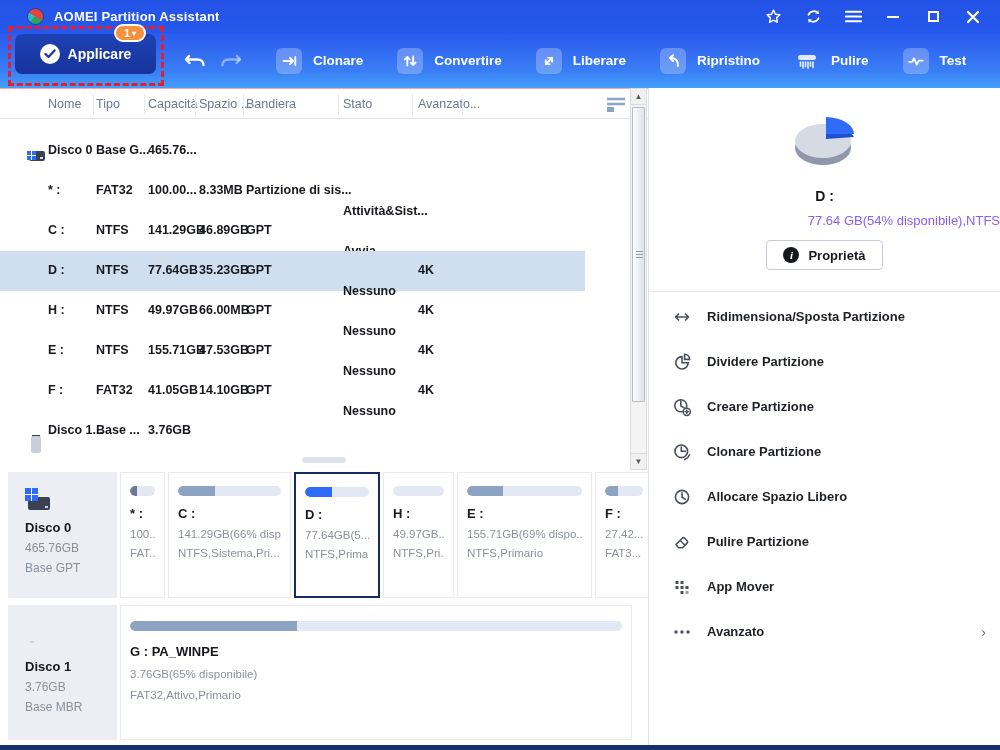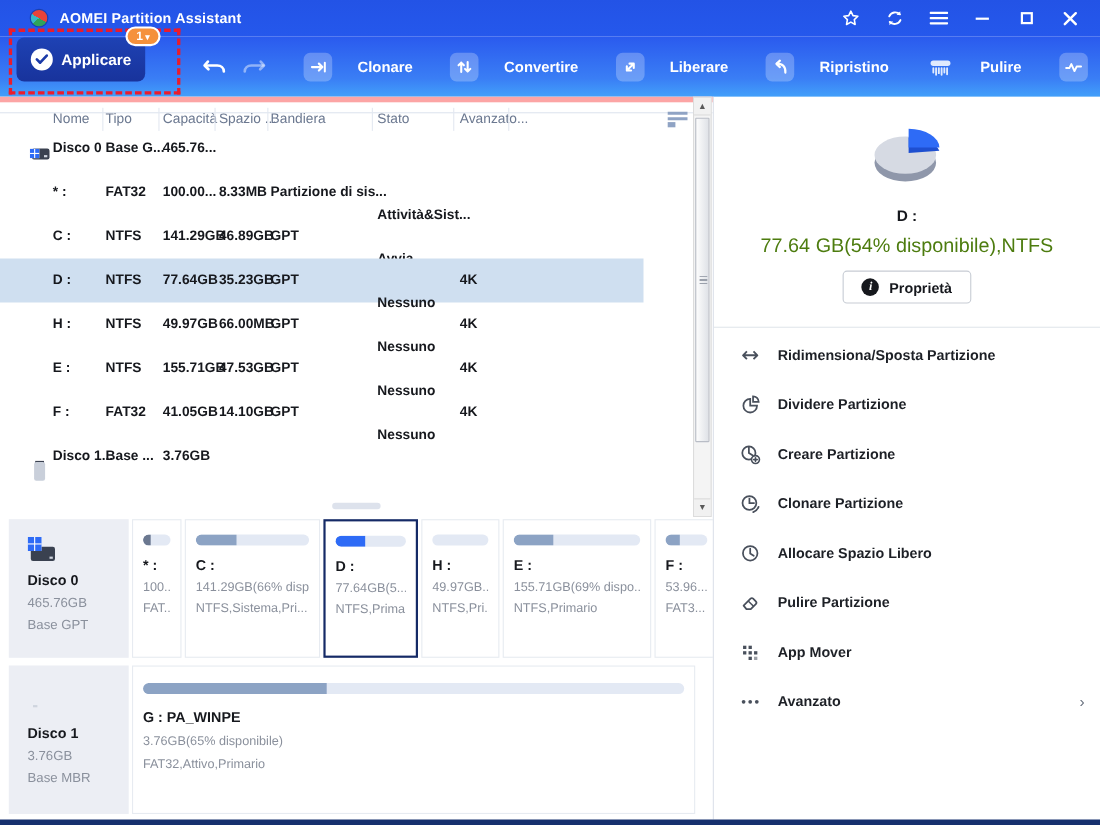--- a/index.html
+++ b/index.html
@@ -20,50 +20,50 @@
   .wc svg { display:block; }
   .min-glyph { width:12px; height:2px; background:#fff; }
   .max-glyph { width:11px; height:11px; border:2px solid #fff; }
 
   
   .toolbar { position:absolute; left:0; top:33px; width:1000px; height:55px;
     background:linear-gradient(180deg,#2a5aee 0%,#3a7ef5 70%,#42a0fa 100%);
     display:flex; align-items:center; }
   .apply-wrap { position:relative; margin-left:8px; width:158px; height:55px; flex:0 0 auto; }
   .apply-dashed { position:absolute; left:0; top:-7px; width:156px; height:60px; border:3px dashed #ea1c2c; }
-  .apply-btn { position:absolute; left:7px; top:1px; width:117px; height:40px; border-radius:7px;
+  .apply-btn { position:absolute; left:7px; top:1px; width:141px; height:40px; border-radius:7px;
     background:linear-gradient(180deg,#1e42b4,#18339c); display:flex; align-items:center; justify-content:center;
     gap:8px; color:#fff; font-size:14px; font-weight:700; cursor:pointer; }
   .apply-check { width:20px; height:20px; border-radius:50%; background:#fff; display:flex; align-items:center;
     justify-content:center; }
   .apply-check svg { display:block; }
   .apply-badge { position:absolute; left:106px; top:-9px; height:18px; min-width:32px; border-radius:9px;
     background:#f5913c; border:2px solid #fff; color:#fff; font-size:11px; font-weight:700;
     display:flex; align-items:center; justify-content:center; gap:2px; padding:0 5px; }
   .badge-caret { font-size:8px; }
   .undo-redo { display:flex; align-items:center; gap:10px; margin-left:16px; }
   .ur-btn { width:26px; height:26px; display:flex; align-items:center; justify-content:center; cursor:pointer; }
   .tb-sep { width:1px; height:34px; background:rgba(255,255,255,.35); margin:0 12px 0 14px; }
   .tb-buttons { display:flex; align-items:center; gap:34px; margin-left:6px; }
-  .tb-btn { display:flex; align-items:center; gap:23px; color:#fff; font-size:13.5px; font-weight:700;
+  .tb-btn { display:flex; align-items:center; gap:11px; color:#fff; font-size:13.5px; font-weight:700;
     cursor:pointer; white-space:nowrap; }
   .tb-ic { width:26px; height:26px; border-radius:6px; background:rgba(255,255,255,.25);
     display:flex; align-items:center; justify-content:center; }
   .tb-ic.noframe { background:transparent; }
 
   
   .content { position:absolute; left:0; top:88px; width:1000px; height:657px; display:flex; }
   .left-col { position:relative; width:648px; height:657px; background:#fff; }
   .right-panel { position:relative; width:352px; height:657px; background:#fff;
     border-left:1px solid #dde2ea; }
   .bottom-strip { position:absolute; left:0; top:745px; width:1000px; height:5px; background:#16306e; }
 
   
   .table-area { position:absolute; left:0; top:0; width:648px; height:382px; }
-  .tbl-header { position:relative; height:15px; border-bottom:1px solid #dfe5ef; border-top:5px solid #fca5a5; }
+  .tbl-header { position:relative; height:31px; border-bottom:1px solid #dfe5ef; border-top:1px solid #fca5a5; }
   .tbl-header span { position:absolute; top:8px; font-size:12.5px; color:#6b7890; white-space:nowrap; }
   .hsep { position:absolute; top:5px; width:1px; height:21px; background:#e3e8f1; }
   .hdr-view-icon { position:absolute; left:605px; top:7px; cursor:pointer; }
   .tbl-body { position:relative; padding-top:12px; }
   .trow { position:relative; height:40px; width:585px; }
   .trow.selected { background:#cfdff0; width:585px; }
   .trow span { position:absolute; top:12px; font-size:12.5px; font-weight:700; color:#16181d; white-space:nowrap; }
   .c-name{left:48px;} .c-tipo{left:96px;} .c-cap{left:148px;} .c-spz{left:199px;}
   .c-band{left:246px;text-align:right;} .c-stato{left:343px;margin-top:21px;} .c-all{left:418px;}
   .disk-ic { position:absolute; left:27px; top:8px; width:20px; height:20px; }
@@ -113,21 +113,21 @@
   .pline { font-size:11.5px; color:#8a909c; margin-top:7px; white-space:nowrap; overflow:hidden; }
   .strip1 .pcell { padding-top:15px; }
   .strip1 .pname { margin-top:13px; } .strip1 .pline { margin-top:9px; }
   .w-star{ width:45px; } .w-c{ width:123px; } .w-d{ width:86px; } .w-h{ width:71px; } .w-e{ width:135px; } .w-f{ flex:1; }
   .w-g{ flex:1; }
 
   
   .rp-top { text-align:center; padding-top:22px; }
   .rp-pie { display:block; margin:0 auto; }
   .rp-vol { font-size:14px; font-weight:700; color:#16181d; margin-top:10px; }
-  .rp-info { font-size:18px; color:#4d7c0f; margin-top:9px; }
+  .rp-info { font-size:13px; color:#8b5cf6; margin-top:9px;text-align:right; }
   .props-btn { display:inline-flex; align-items:center; gap:9px; margin-top:12px; height:30px; padding:0 16px;
     border:1px solid #c7ccd4; border-radius:4px; background:#fff; font-size:13px; font-weight:700;
     color:#16181d; cursor:pointer; }
   .info-dot { width:16px; height:16px; border-radius:50%; background:#16181d; color:#fff; font-size:11px;
     font-weight:700; font-family:"Liberation Serif",serif; font-style:italic;
     display:flex; align-items:center; justify-content:center; }
   .rp-divider { height:1px; background:#e2e6ec; margin-top:21px; }
   .rp-menu { padding-top:2px; }
   .menu-item { position:relative; height:45px; display:flex; align-items:center; padding-left:23px; cursor:pointer; }
   .mi-icon { width:20px; height:20px; flex:0 0 auto; display:flex; align-items:center; justify-content:center; }
@@ -437,21 +437,21 @@
               </div>
             <div class="pname">E :</div>
             <div class="pline">155.71GB(69% dispo...</div>
             <div class="pline">NTFS,Primario</div>
           </div>
           <div class="pcell w-f">
             <div class="pbar">
                 <i class="pfill-gray" style="width: 33%;"></i>
               </div>
             <div class="pname">F :</div>
-            <div class="pline">53.96...</div>
+            <div class="pline">27.42...</div>
             <div class="pline">FAT3...</div>
           </div>
         </div>
       </div>
 
       <div class="strip strip1">
         <div class="disk-card" style="">
           <div class="dc-icon" style="height:32px">
               <span class="usb-ic" style="left:2px;top:0"><span class="usb-tip"></span><span class="usb-body"></span></span>
             </div>

